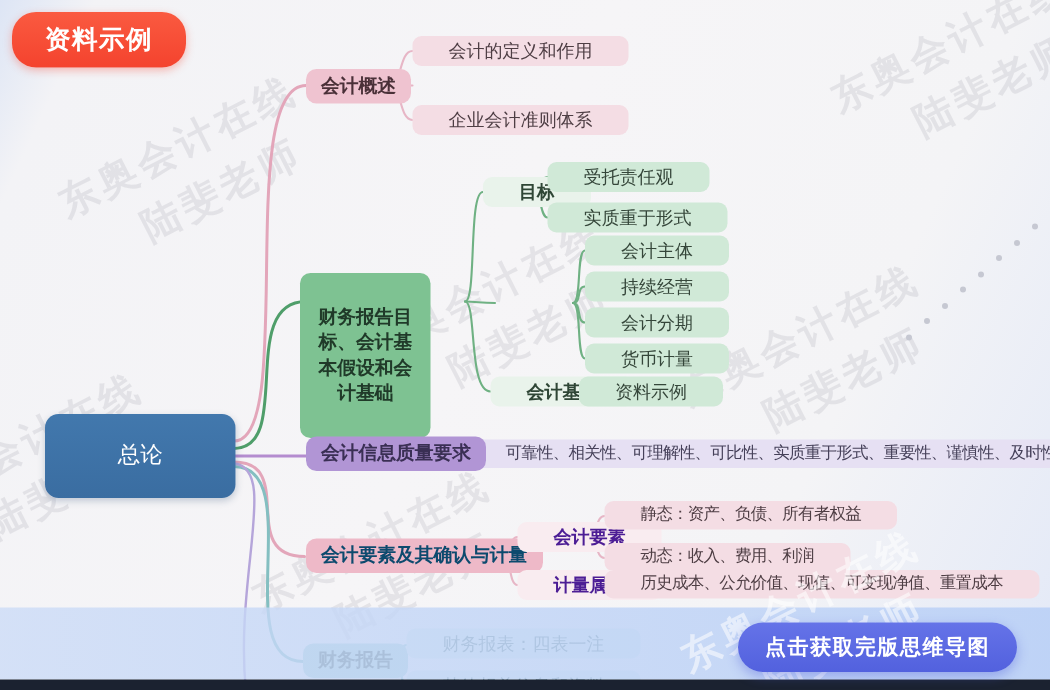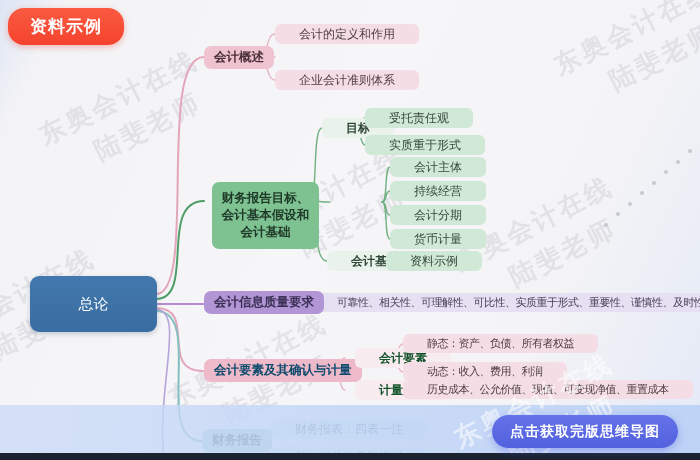--- a/index.html
+++ b/index.html
@@ -31,21 +31,21 @@
   .node{position:absolute;z-index:3;box-sizing:border-box;display:flex;align-items:center;justify-content:center;
         white-space:nowrap;border-radius:6px;padding:3px 24px;font-size:12px;line-height:1.2;}
   .main{font-weight:700;font-size:12.5px;padding:4px 10px;border-radius:7px;}
   .grp{font-weight:600;background:transparent;}
   .long{font-size:11px;letter-spacing:-0.5px;}
   .root-node{left:30px;top:276px;width:127px;height:56px;z-index:3;flex-direction:column;gap:1px;
         background:linear-gradient(180deg,#4278ad,#3a6da1);color:#fff;font-size:15px;border-radius:9px;
         box-shadow:0 2px 5px rgba(40,70,110,0.25);}
   .pink-main{background:#efc3d0;color:#4a3038;}
   .pink-leaf{background:#f4dde4;color:#4e3e44;}
-  .pink-grp{background:#f9ecf0;color:#14532d;margin-left:10px;}
+  .pink-grp{background:#f9ecf0;color:#4c1d95;}
   .green-main{background:#7ec292;color:#203a29;}
   .green-grp{background:#e9f3eb;color:#2f4636;}
   .green-leaf{background:#d0e9d7;color:#35463a;}
   .purple-main{background:#b195d5;color:#3a2f54;}
   .purple-leaf{background:#e6e0f3;color:#46415a;}
   .rose-main{background:#eeb9c8;color:#0c4a6e;}
   .teal-main{background:#a9d4d6;color:#3f6164;}
   .teal-leaf{background:#dcedee;color:#5f8487;}
   
   .band{position:absolute;left:0;top:405px;width:700px;height:48px;z-index:4;
@@ -136,21 +136,21 @@
   </svg>
 
   <div class="node root-node">
     <span>总论</span>
   </div>
 
   <div class="node main pink-main" style="left:204px;top:46px">会计概述</div>
   <div class="node pink-leaf" style="left:275px;top:24px">会计的定义和作用</div>
   <div class="node pink-leaf" style="left:275px;top:70px">企业会计准则体系</div>
 
-  <div class="node main green-main" style="left:212px;top:182px;width:107px;white-space:normal;text-align:center;line-height:1.35;padding:8px 8px">财务报告目标、会计基本假设和会计基础</div>
+  <div class="node main green-main" style="left:200px;top:182px;width:87px;white-space:normal;text-align:center;line-height:1.35;padding:21px 8px">财务报告目标、会计基本假设和会计基础</div>
   <div class="node grp green-grp" style="left:322px;top:118px">目标</div>
   <div class="node green-leaf" style="left:365px;top:108px">受托责任观</div>
   <div class="node green-leaf" style="left:365px;top:135px">实质重于形式</div>
   <div class="node green-leaf" style="left:390px;top:157px">会计主体</div>
   <div class="node green-leaf" style="left:390px;top:181px">持续经营</div>
   <div class="node green-leaf" style="left:390px;top:205px">会计分期</div>
   <div class="node green-leaf" style="left:390px;top:229px">货币计量</div>
   <div class="node grp green-grp" style="left:327px;top:251px">会计基础</div>
   <div class="node green-leaf" style="left:386px;top:251px">资料示例</div>
 

